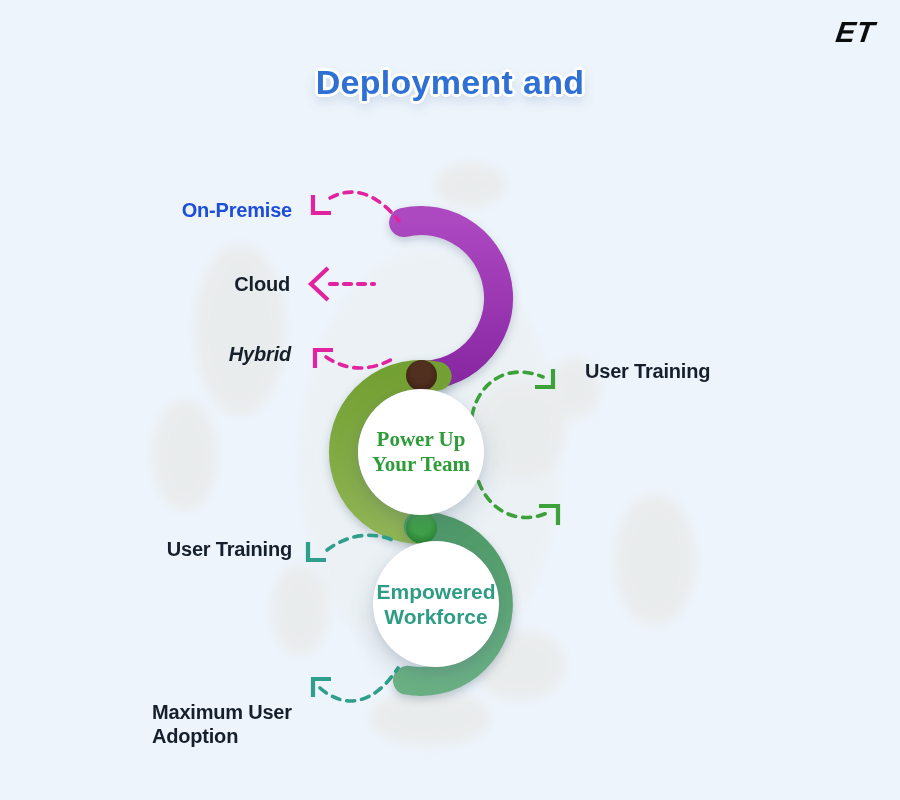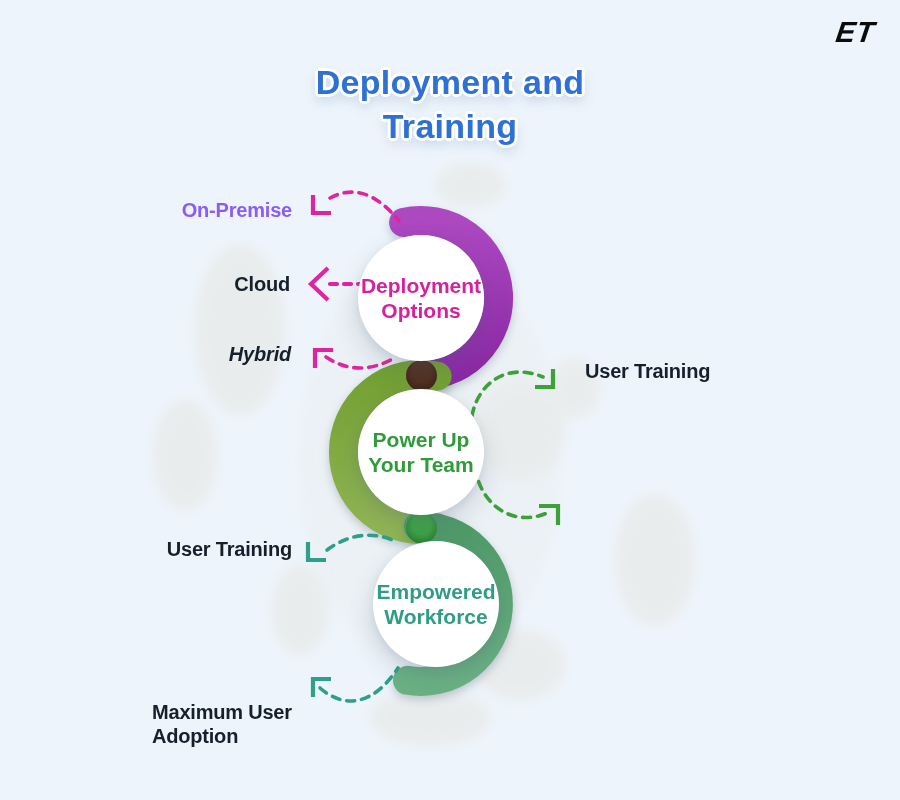--- a/index.html
+++ b/index.html
@@ -28,21 +28,21 @@
   .title span { display:block; }
 
   .node {
     position:absolute; width:126px; height:126px; border-radius:50%;
     background:#ffffff;
     box-shadow: 0 12px 26px rgba(80,100,130,0.20), 0 3px 8px rgba(80,100,130,0.12);
     display:flex; flex-direction:column; align-items:center; justify-content:center;
     font-weight:bold; font-size:21px; line-height:25px; text-align:center;
   }
   .node-1 { left:358px; top:235px; }
-  .node-2 { left:358px; top:389px; }
+  .node-2 { left:358px; top:389px;font-family:Liberation Serif, serif; }
   .node-3 { left:358px; top:541px;margin-left:15px; }
 
   .callout {
     position:absolute; font-weight:bold; font-size:20px; line-height:24px;
     letter-spacing:-0.2px;
   }
   .co-on-premise   { right:608px; top:198px; text-align:right; }
   .co-cloud        { right:610px; top:272px; text-align:right; }
   .co-hybrid       { right:609px; top:342px; text-align:right;font-style:italic; }
   .co-ut-right     { left:585px;  top:359px; }
@@ -141,36 +141,31 @@
     <g stroke="#2f9e8a">
       <path class="dash" d="M 320 688 C 344 709 373 706 398 668"></path>
       <polyline class="head" points="331,679 313,679 313,697"></polyline>
     </g>
   </svg>
 
   <div class="logo" style="color: rgb(11, 12, 14);">ET</div>
 
   <div class="title" style="color: rgb(46, 112, 212);">
     <span>Deployment and</span>
-    <span>Training</span>
   </div>
 
-  <div class="node node-1" style="color: rgb(214, 33, 156);">
-    <span>Deployment</span>
-    <span>Options</span>
-  </div>
   <div class="node node-2" style="color: rgb(45, 156, 57);">
     <span>Power Up</span>
     <span>Your Team</span>
   </div>
   <div class="node node-3" style="color: rgb(47, 156, 133);">
     <span>Empowered</span>
     <span>Workforce</span>
   </div>
 
-  <div class="callout co-on-premise" style="color: #8b5cf6;">On-Premise</div>
+  <div class="callout co-on-premise" style="color: #1d4ed8;">On-Premise</div>
   <div class="callout co-cloud" style="color: rgb(22, 32, 44); margin-left: 12px;">Cloud</div>
   <div class="callout co-hybrid" style="color: rgb(22, 32, 44);">Hybrid</div>
   <div class="callout co-ut-right" style="color: rgb(22, 32, 44);">User Training</div>
   <div class="callout co-ut-left" style="color: rgb(22, 32, 44);">User Training</div>
   <div class="callout co-max-adoption" style="color: rgb(22, 32, 44); margin-top: 24px;">Maximum User Adoption</div>
 
 </div>
 
 </body></html>

